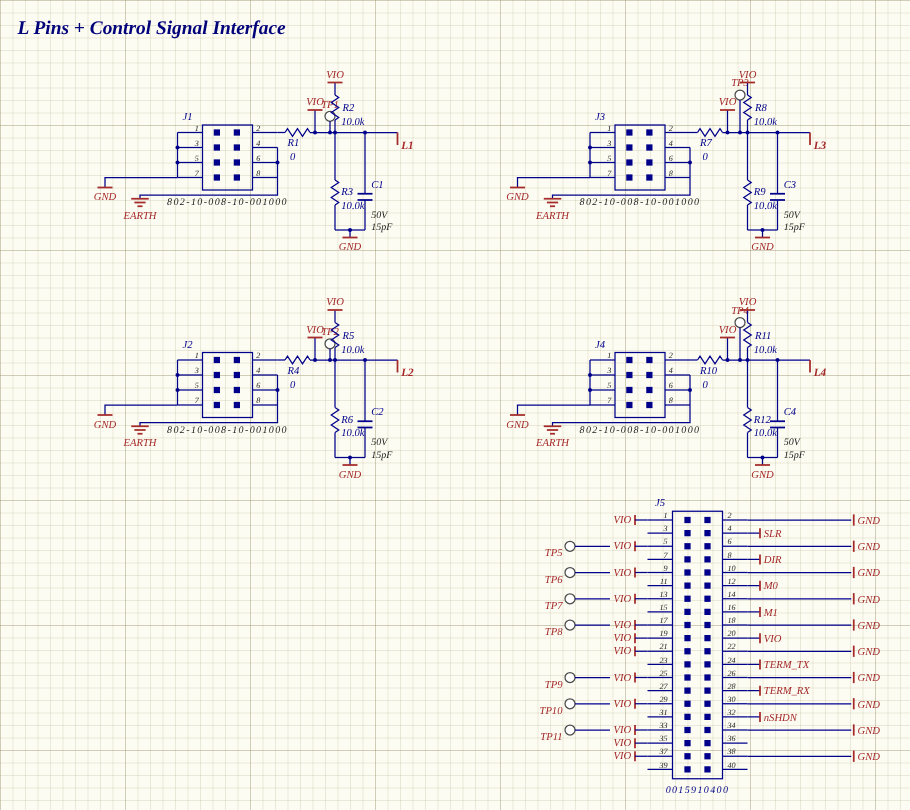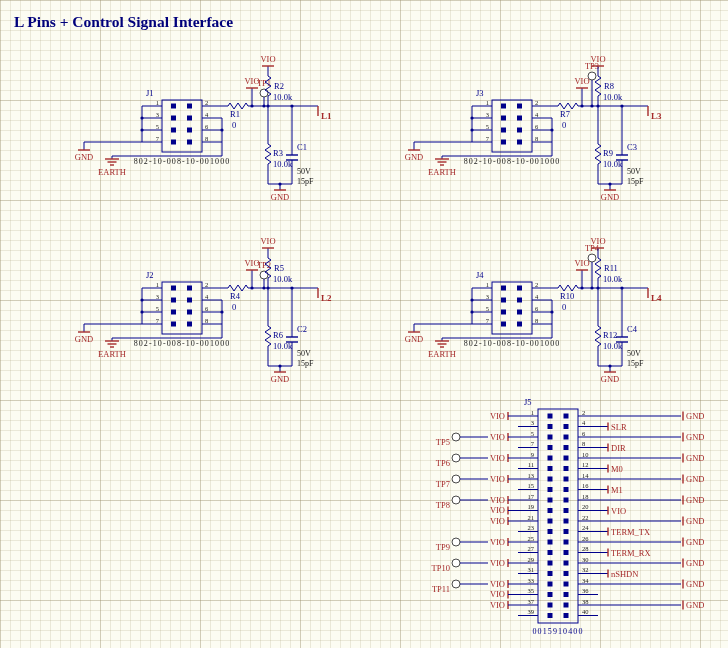--- a/index.html
+++ b/index.html
@@ -5,20 +5,21 @@
   html,body{margin:0;padding:0;}
   .page{
     position:relative;width:728px;height:648px;overflow:hidden;
     background-color:#FCFCF2;
     background-image:
       linear-gradient(to right, rgba(160,150,110,.20) 1px, transparent 1px),
       linear-gradient(to bottom, rgba(160,150,110,.20) 1px, transparent 1px),
       linear-gradient(to right, rgba(140,130,95,.28) 1px, transparent 1px),
       linear-gradient(to bottom, rgba(140,130,95,.28) 1px, transparent 1px);
     background-size:10px 10px,10px 10px,100px 100px,100px 100px;
+    font-style:italic;
   }
   svg{position:absolute;left:0;top:0;}
   .wire{stroke:#00008B;stroke-width:1;fill:none}
   .sym{stroke:#00008B;stroke-width:1;fill:none}
   .sym2{stroke:#00008B;stroke-width:1.4}
   .sq{fill:#00008B}
   .pwr{stroke:#A52A2A;stroke-width:1.4}
   .dotc{fill:#00008B}
   .tpc{fill:#FFFFFF;stroke:#4a4a4a;stroke-width:1}
   text{font-family:"Liberation Serif",serif;}

